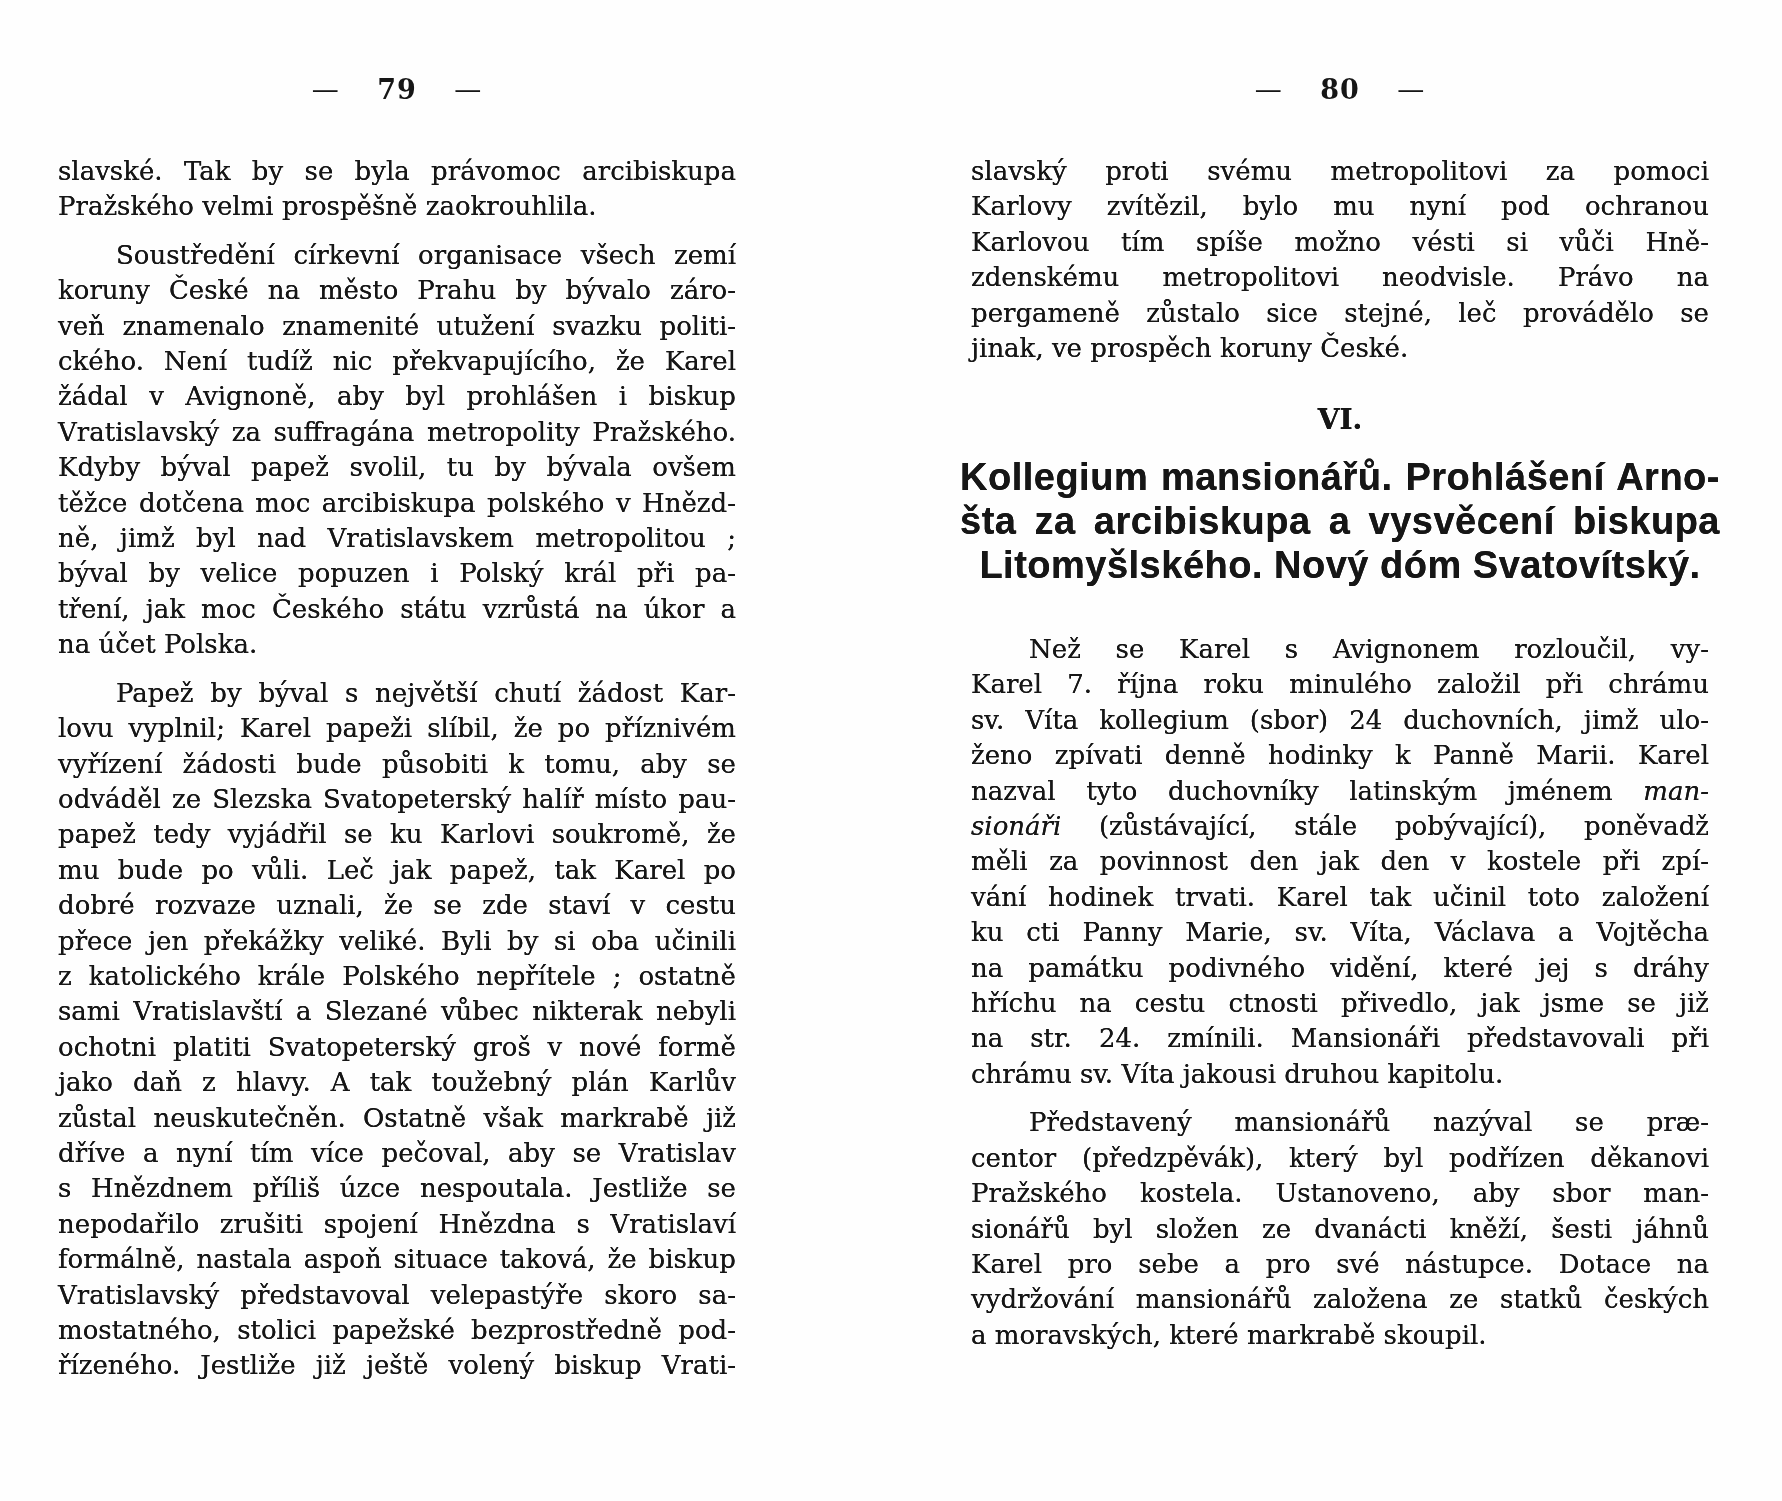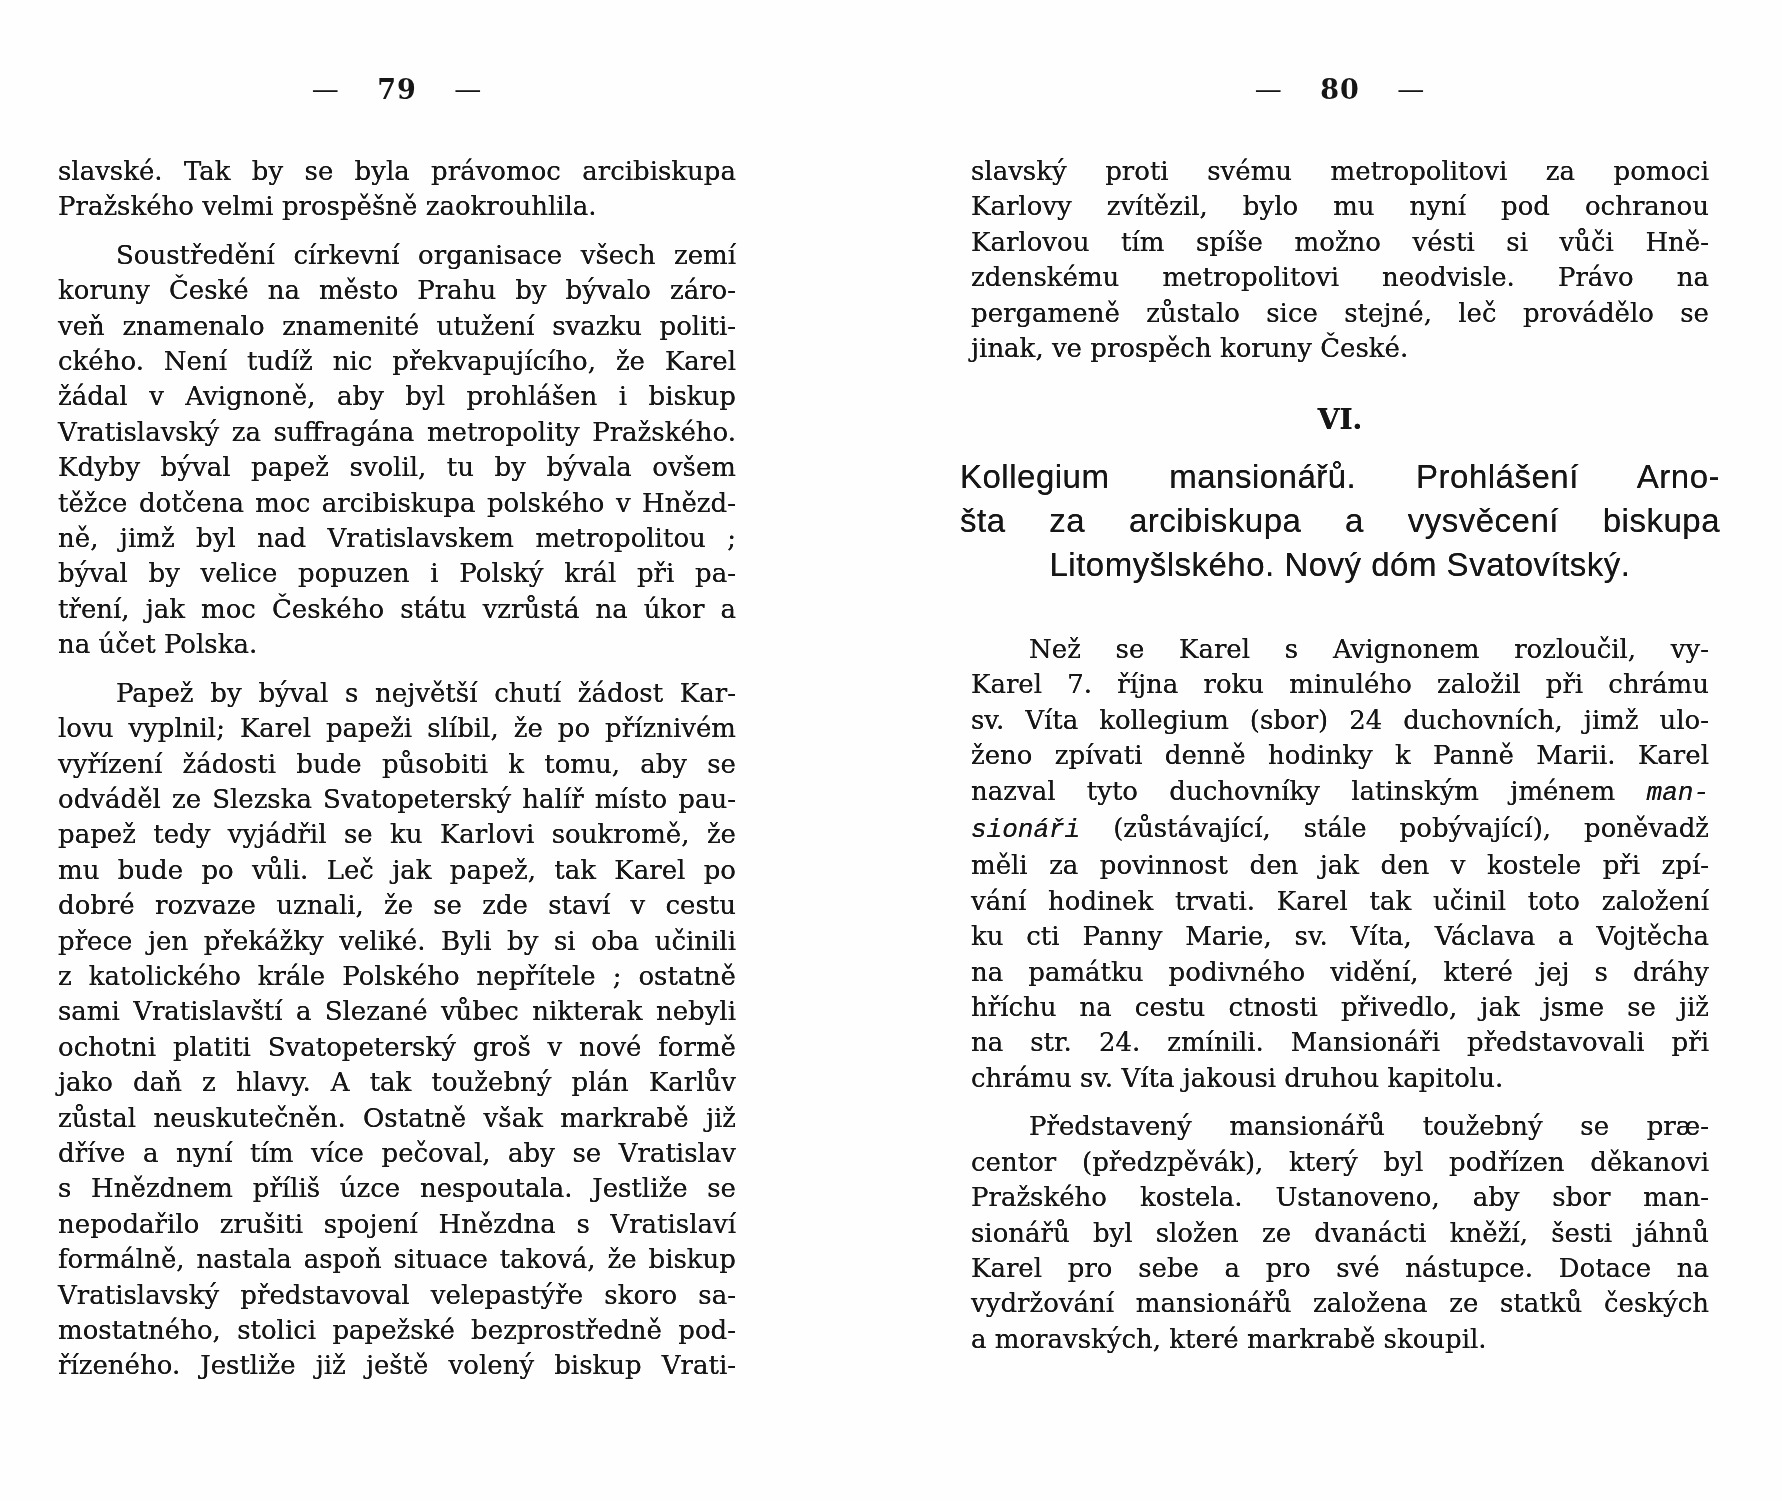--- a/index.html
+++ b/index.html
@@ -39,27 +39,27 @@
 
   .section-number{
     position:absolute;top:403px;left:0;right:0;
     text-align:center;
     font-size:28px;font-weight:bold;
     text-shadow:0 0 0.5px currentColor;
   }
   .section-title{
     position:absolute;top:455px;left:2px;right:2px;
     font-family:"Liberation Sans", sans-serif;
-    font-size:33px;line-height:44px;font-weight:400;
+    font-size:38px;line-height:44px;font-weight:700;
     letter-spacing:0.5px;
     text-shadow:0 0 0.6px currentColor;
   }
   .hline{text-align:justify;text-align-last:justify;}
   .hline-last{text-align:left;text-align-last:center;}
-  i{font-style:italic;font-family:Liberation Mono, monospace;}
+  i{font-style:italic;}
 </style>
 </head>
 <body>
 
 <div class="sheet">
 
   <div class="col col-left">
     <div class="page-header">
       <span class="dash">—</span>
       <span class="pgnum">79</span>
@@ -141,21 +141,21 @@
           <div class="line"><i>sionáři</i> (zůstávající, stále pobývající), poněvadž</div>
           <div class="line">měli za povinnost den jak den v kostele při zpí-</div>
           <div class="line">vání hodinek trvati. Karel tak učinil toto založení</div>
           <div class="line">ku cti Panny Marie, sv. Víta, Václava a Vojtěcha</div>
           <div class="line">na památku podivného vidění, které jej s dráhy</div>
           <div class="line">hříchu na cestu ctnosti přivedlo, jak jsme se již</div>
           <div class="line">na str. 24. zmínili. Mansionáři představovali při</div>
           <div class="line line-end">chrámu sv. Víta jakousi druhou kapitolu.</div>
         </div>
         <div class="para">
-          <div class="line indent">Představený mansionářů toužebný se præ-</div>
+          <div class="line indent">Představený mansionářů nazýval se præ-</div>
           <div class="line">centor (předzpěvák), který byl podřízen děkanovi</div>
           <div class="line">Pražského kostela. Ustanoveno, aby sbor man-</div>
           <div class="line">sionářů byl složen ze dvanácti kněží, šesti jáhnů</div>
           <div class="line">Karel pro sebe a pro své nástupce. Dotace na</div>
           <div class="line">vydržování mansionářů založena ze statků českých</div>
           <div class="line line-end">a moravských, které markrabě skoupil.</div>
         </div>
       </div>
   </div>
 

